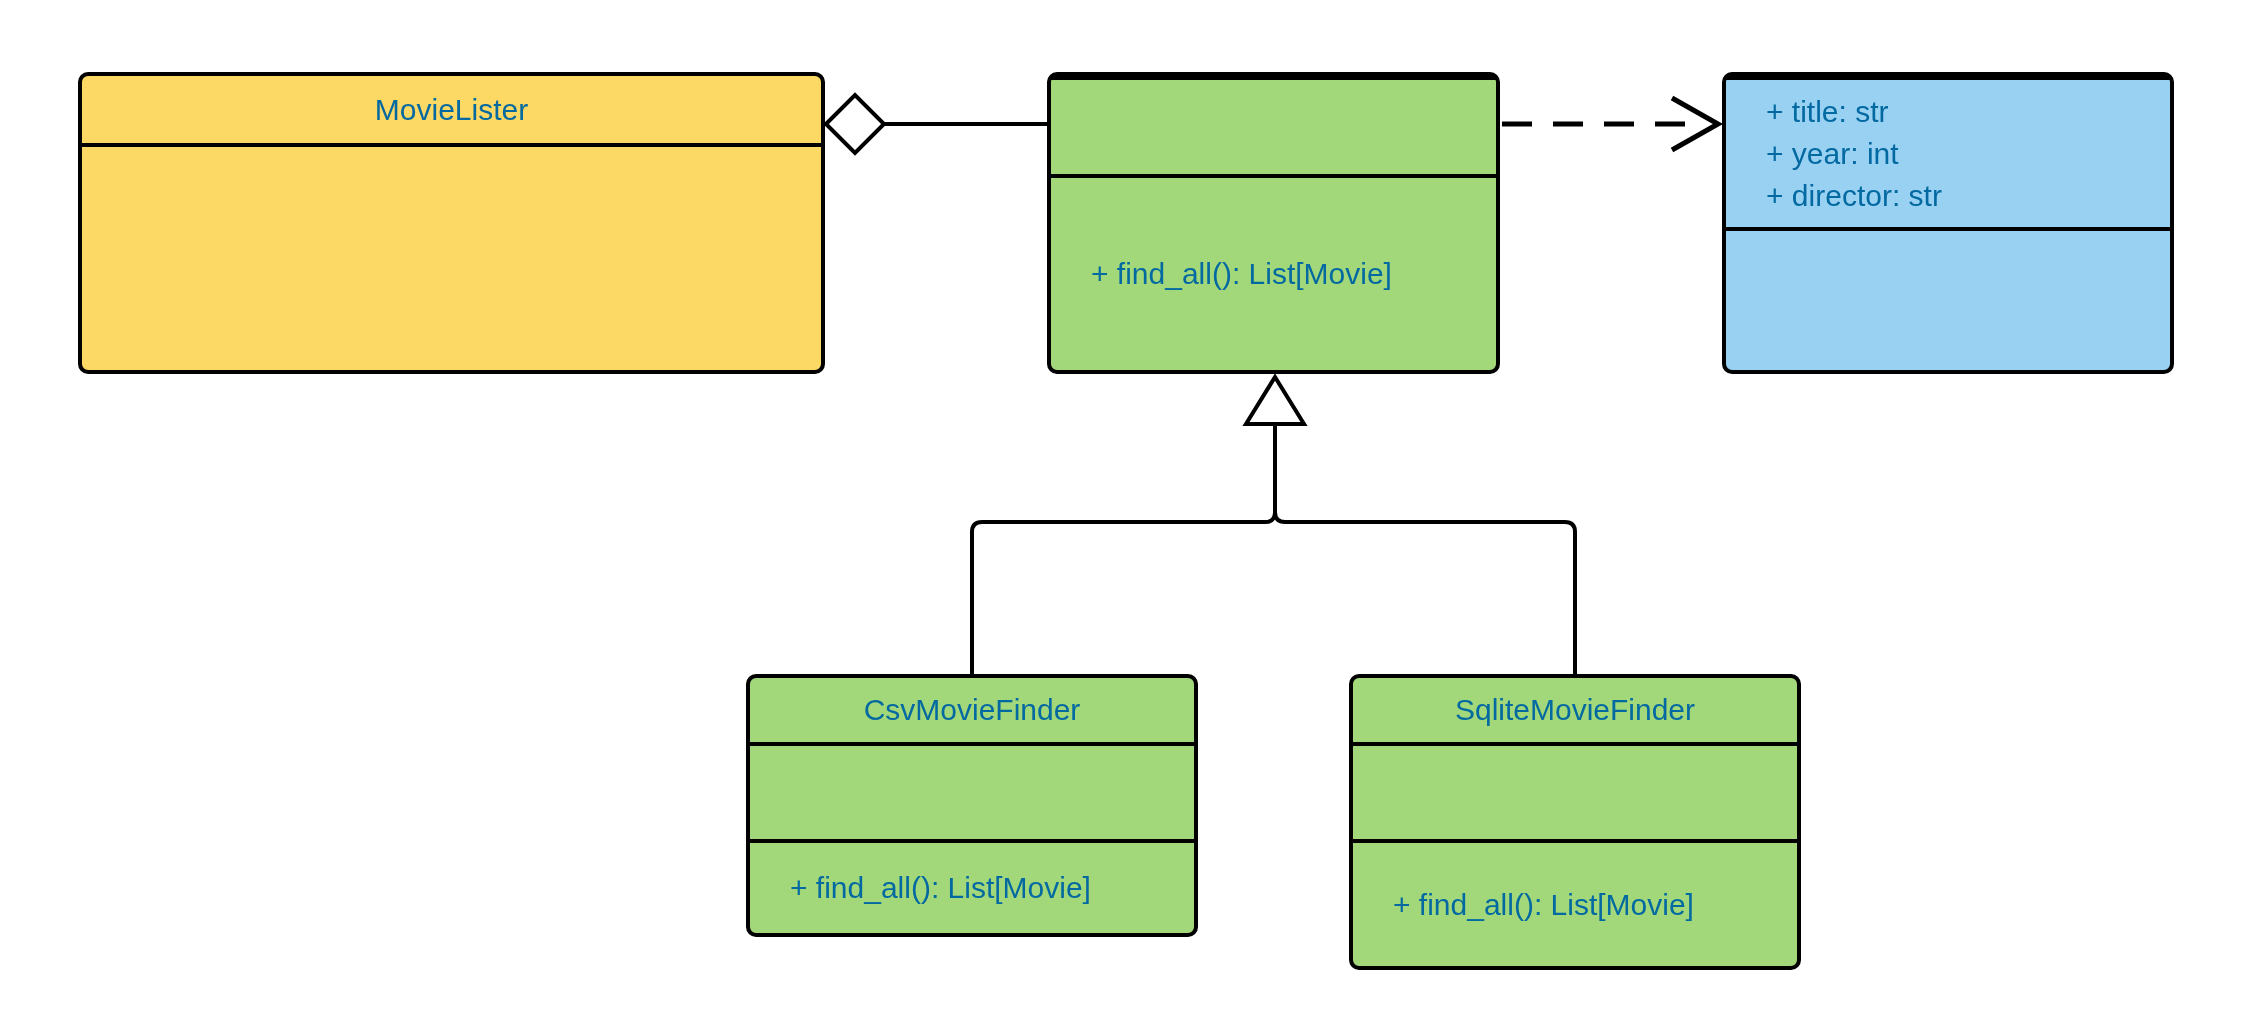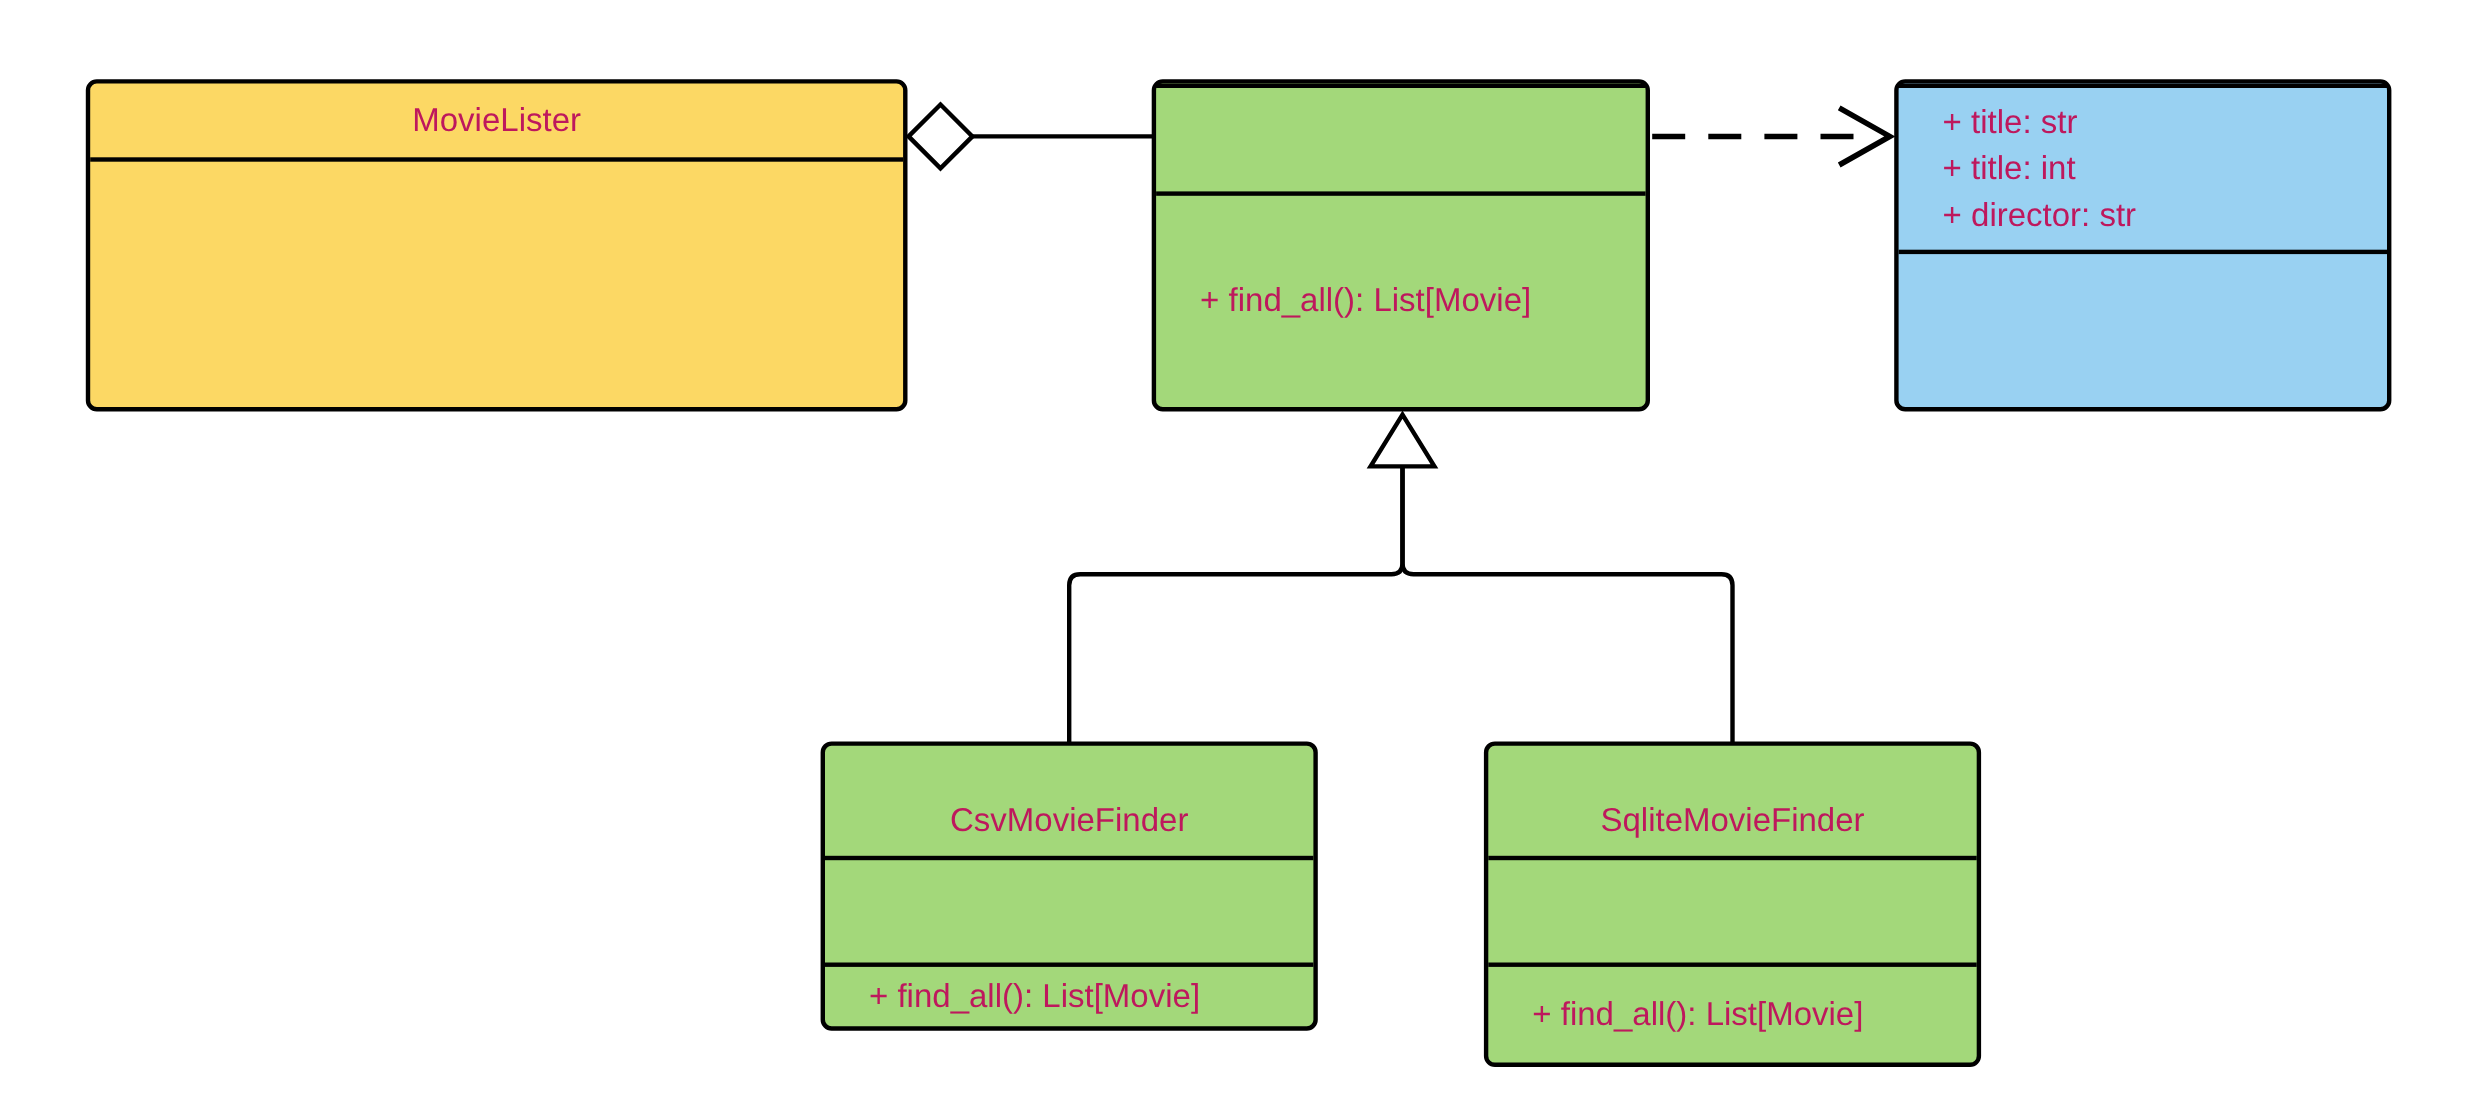--- a/index.html
+++ b/index.html
@@ -2,21 +2,21 @@
 <html><head>
 <meta charset="utf-8">
 <style>
   html, body { margin: 0; padding: 0; background: #ffffff; }
   .canvas {
     position: relative;
     width: 2250px;
     height: 1011px;
     background: #ffffff;
     font-family: "Liberation Sans", sans-serif;
-    color: #be185d;
+    color: #0369a1;
     overflow: hidden;
   }
   svg.connectors {
     position: absolute;
     left: 0; top: 0;
     width: 2250px; height: 1011px;
     z-index: 0;
   }
   .uml-class {
     position: absolute;
@@ -47,21 +47,21 @@
   
   #c-movielister { left: 78px;  top: 72px;  width: 747px; height: 302px; }
   #c-moviefinder { left: 1047px; top: 72px; width: 453px; height: 302px; }
   #c-movie       { left: 1722px; top: 72px; width: 452px; height: 302px; }
   #c-csv         { left: 746px;  top: 674px; width: 452px; height: 263px; }
   #c-sqlite      { left: 1349px; top: 674px; width: 452px; height: 296px; }
 
   #c-movielister .title, #c-moviefinder .title, #c-movie .title { flex: 0 0 67px; }
   #c-movielister .attrs, #c-moviefinder .attrs { flex: 0 0 98px; }
   #c-movie .attrs { flex: 0 0 151px; }
-  #c-csv .title, #c-sqlite .title { flex: 0 0 64px; margin-top: 36px; }
+  #c-csv .title, #c-sqlite .title { flex: 0 0 64px; }
   #c-csv .attrs, #c-sqlite .attrs { flex: 0 0 97px; }
   .sec.methods { flex: 1 1 auto; }
 </style>
 </head>
 <body>
 
 <div class="canvas">
 
   <svg class="connectors" viewBox="0 0 2250 1011" xmlns="http://www.w3.org/2000/svg">
 
@@ -84,21 +84,21 @@
   <div class="uml-class" id="c-moviefinder" style="background: rgb(163, 216, 122);">
     <div class="sec attrs"></div>
     <div class="sec methods">
       <div class="member">+ find_all(): List[Movie]</div>
     </div>
   </div>
 
   <div class="uml-class" id="c-movie" style="background: rgb(153, 209, 242);">
     <div class="sec attrs">
       <div class="member">+ title: str</div>
-      <div class="member">+ title: int</div>
+      <div class="member">+ year: int</div>
       <div class="member">+ director: str</div>
     </div>
     <div class="sec methods"></div>
   </div>
 
   <div class="uml-class" id="c-csv" style="background: rgb(163, 216, 122);">
     <div class="sec title">CsvMovieFinder</div>
     <div class="sec attrs"></div>
     <div class="sec methods">
       <div class="member">+ find_all(): List[Movie]</div>

